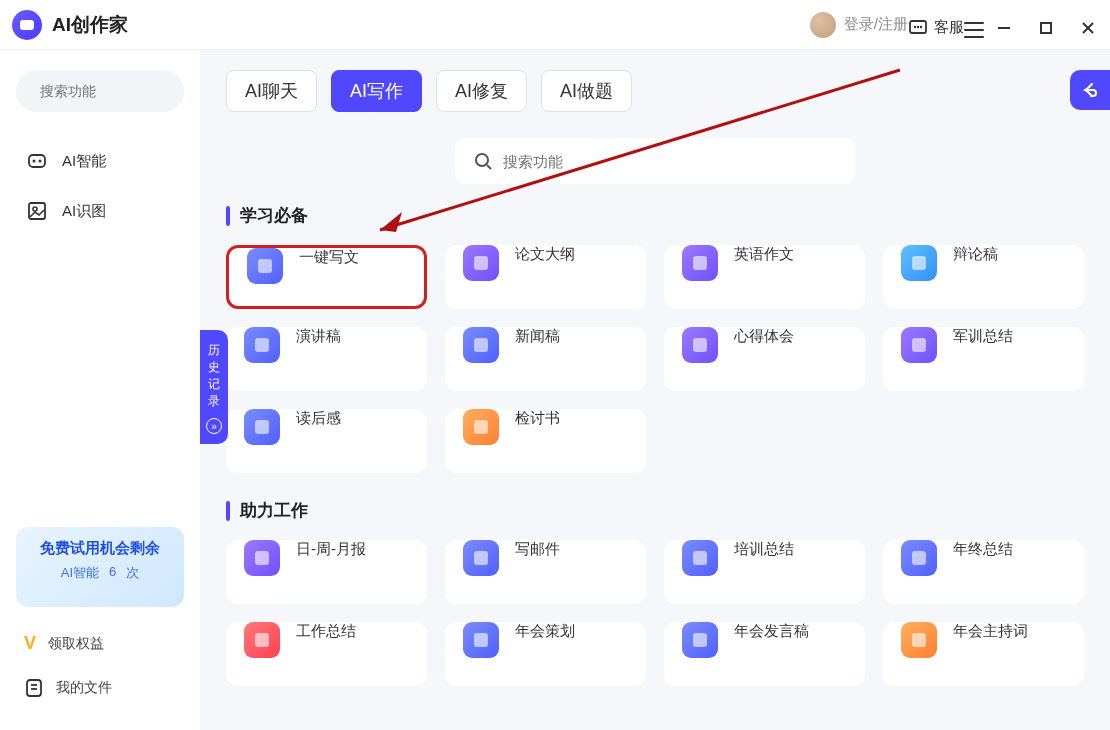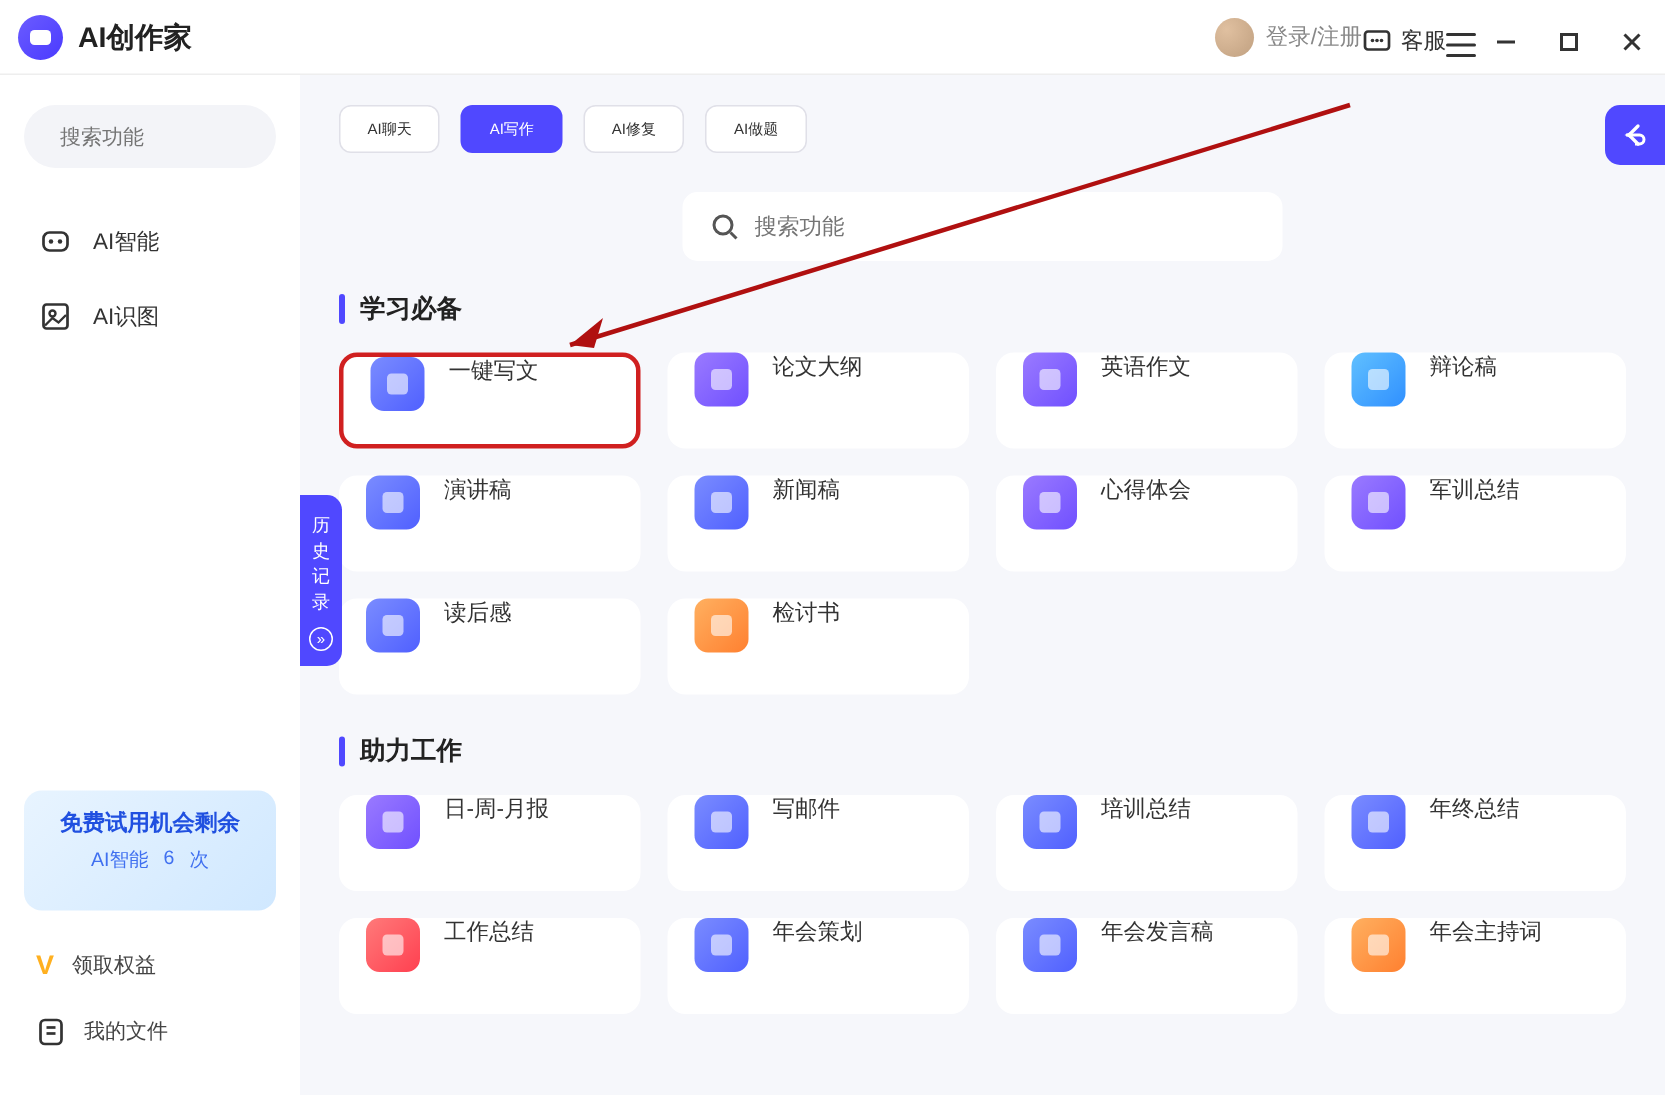--- a/index.html
+++ b/index.html
@@ -30,21 +30,21 @@
 .trial-card { margin-top: auto; height: 80px; background: linear-gradient(135deg,#e8f4ff,#d0e8ff); border-radius: 12px; padding: 12px; text-align: center; }
 .trial-title { color: #2050e0; font-weight: 700; font-size: 15px; }
 .trial-sub { color: #4070f0; font-size: 13px; margin-top: 6px; display: flex; justify-content: center; gap: 10px; }
 
 .bottom-links { margin-top: 14px; }
 .bottom-link { display: flex; align-items: center; gap: 12px; padding: 12px 8px; color: #444; font-size: 14px; cursor: pointer; }
 .v-icon { color: #ffb020; font-weight: 900; font-size: 18px; }
 
 .main { flex: 1; background: #f6f7fb; position: relative; overflow: hidden; padding: 20px 26px; }
 .tabs { display: flex; gap: 14px; }
-.tab { padding: 8px 18px; background: #fff; border: 1px solid #e0e0e8; border-radius: 8px; font-size: 10px; color: #333; cursor: pointer; }
+.tab { padding: 8px 18px; background: #fff; border: 1px solid #e0e0e8; border-radius: 8px; font-size: 18px; color: #333; cursor: pointer; }
 .tab.active { background: #5048ff; color: #fff; border-color: #5048ff; font-weight: 400; }
 
 .back-btn { position: absolute; top: 20px; right: 0; width: 40px; height: 40px; background: #5048ff; border-radius: 10px 0 0 10px; display: flex; align-items: center; justify-content: center; cursor: pointer; }
 
 .center-search { width: 400px; height: 46px; background: #fff; border-radius: 10px; margin: 26px auto 20px; display: flex; align-items: center; padding: 0 18px; }
 .center-search input { border: none; outline: none; font-size: 15px; color: #aaa; flex: 1; margin-left: 10px; }
 
 .section-title { display: flex; align-items: center; gap: 10px; font-size: 17px; font-weight: 700; color: #222; margin: 10px 0 18px; }
 .section-title::before { content: ""; width: 4px; height: 20px; background: #5048ff; border-radius: 2px; }
 

